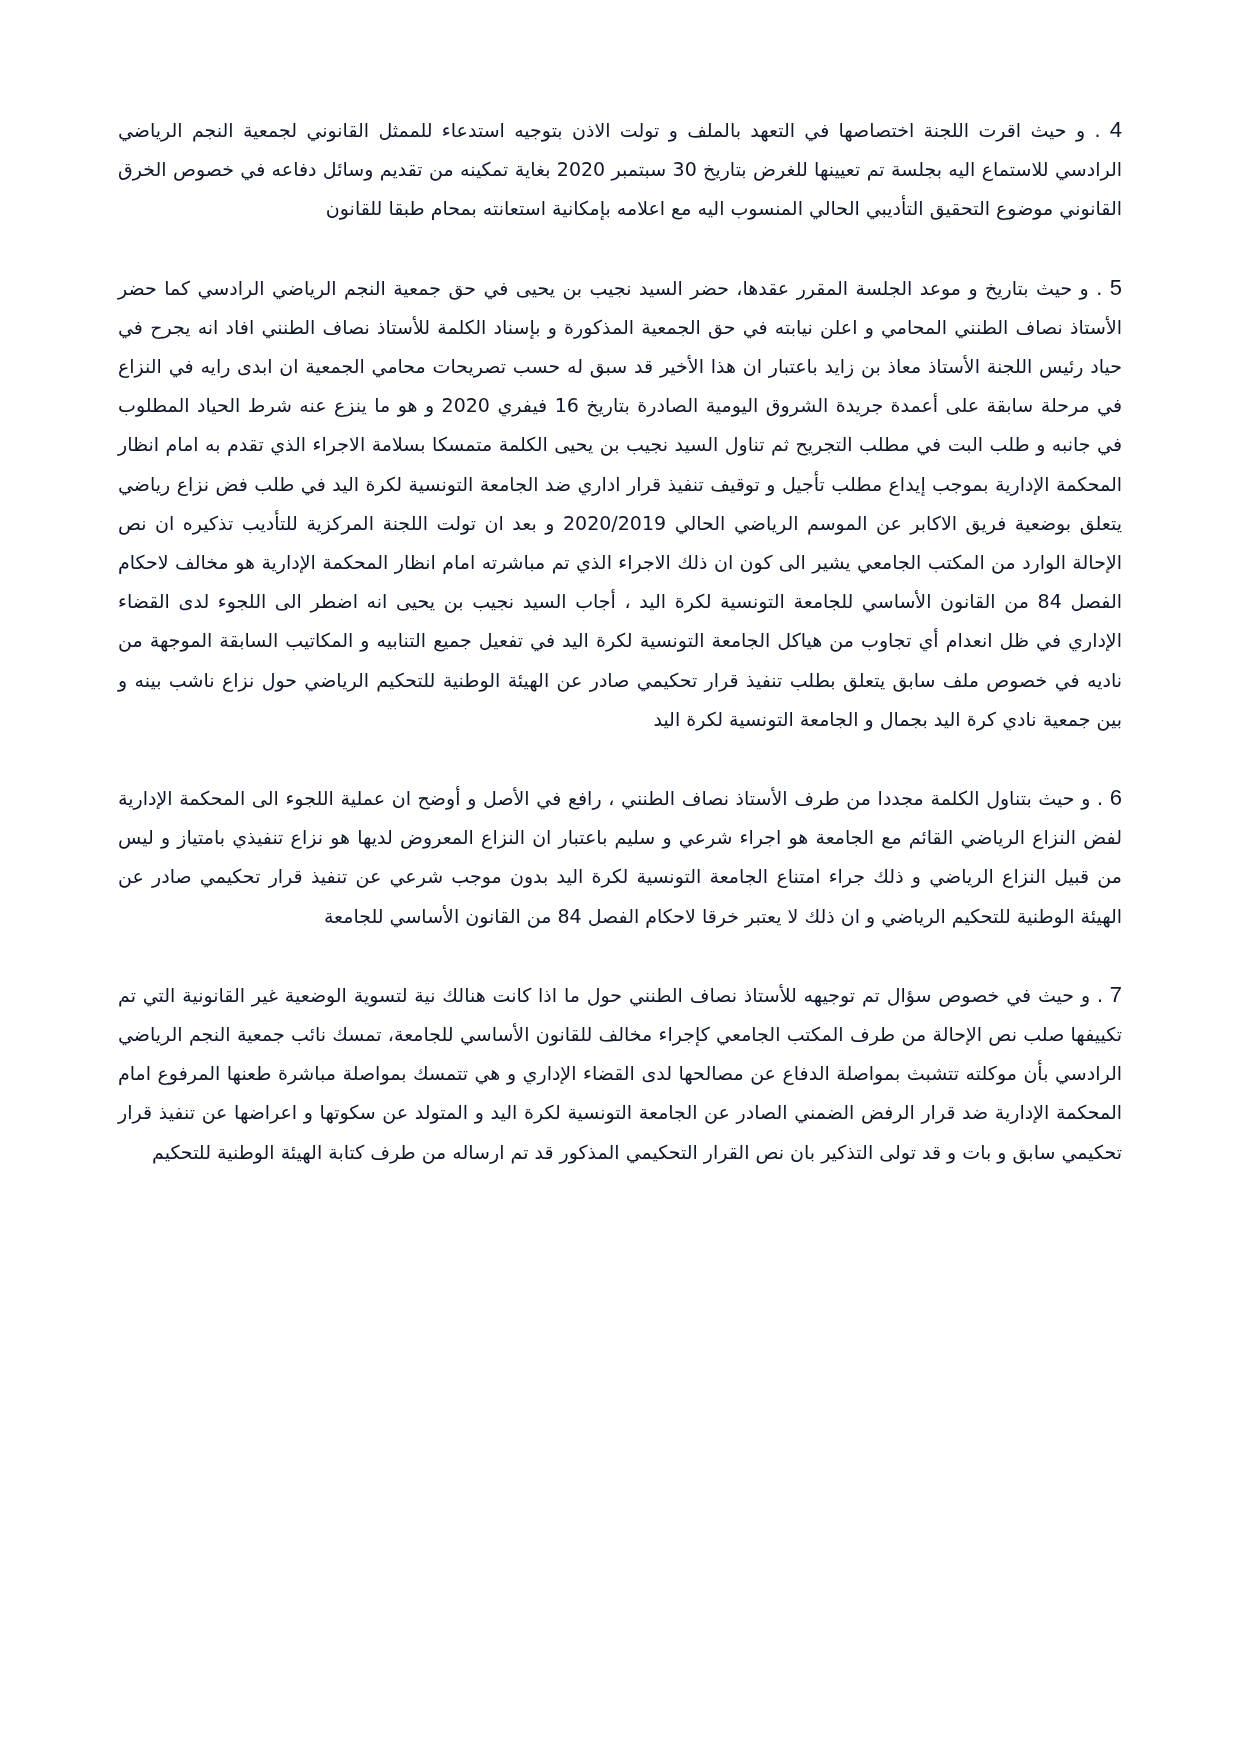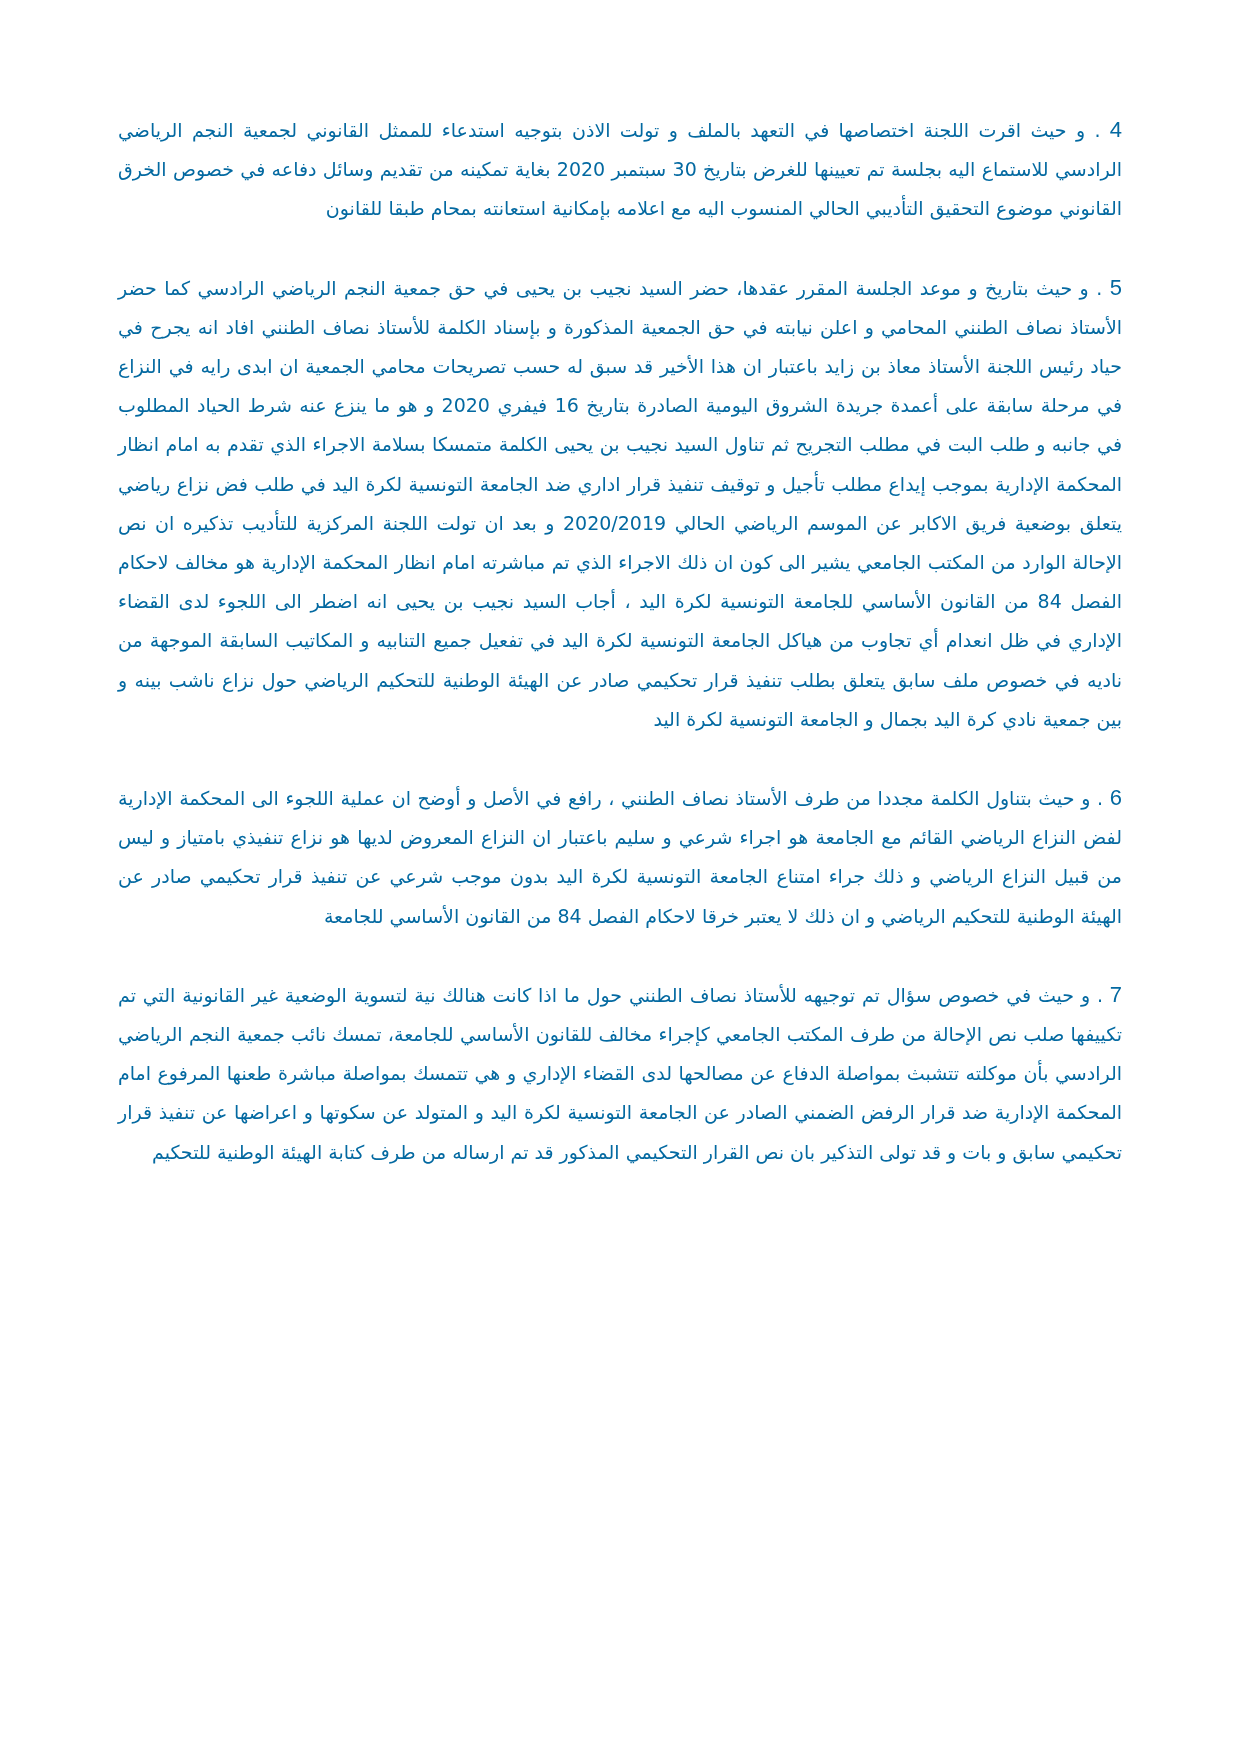--- a/index.html
+++ b/index.html
@@ -17,21 +17,21 @@
     position: absolute;
     left: 118px;
     top: 110px;
     width: 1004px;
     direction: rtl;
     text-align: justify;
     text-align-last: right;
     font-family: "DejaVu Sans", sans-serif;
     font-size: 19px;
     line-height: 39.2px;
-    color: #0369a1;
+    color: #0f172a;
   }
   .para {
     margin: 0 0 39px 0;
   }
   .para-num {
     font-family: "Liberation Sans", sans-serif;
     font-size: 22px;
   }
 </style>
 </head>

